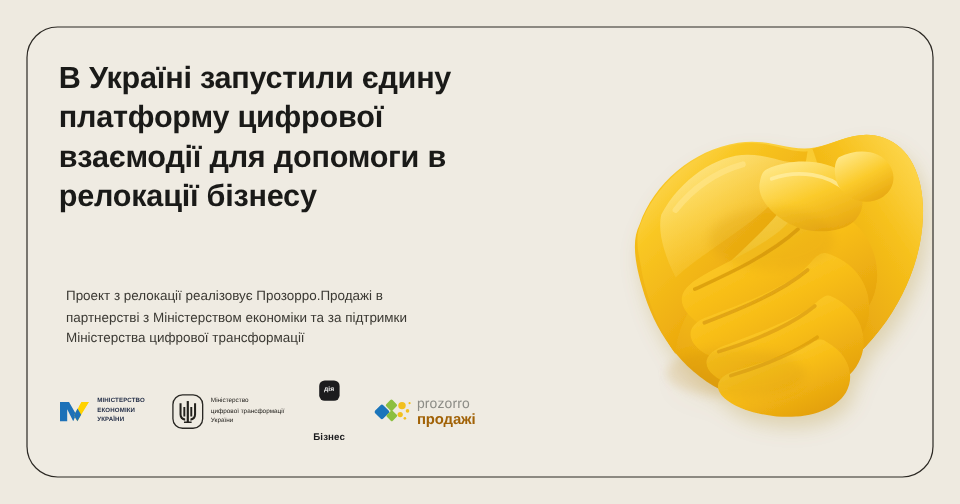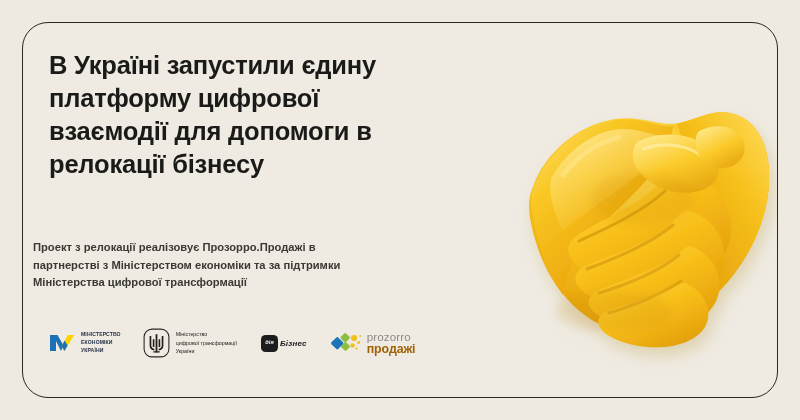--- a/index.html
+++ b/index.html
@@ -51,26 +51,26 @@
     line-height: 1.30;
     font-weight: bold;
     letter-spacing: -0.2px;
     color: #1A1A18;
     white-space: pre-line;
   }
 
   #subtext {
     margin: 0;
     position: absolute;
-    left: 10px;
+    left: 32px;
     top: 216px;
     width: 400px;
     font-size: 11.2px;
     line-height: 1.58;
-    font-weight: bold;
+    font-weight: normal;
     color: #3B3933;
     white-space: pre-line;
   }
 
   
   #logo-row {
     position: absolute;
     left: 26px;
     top: 294px;
     height: 52px;
@@ -115,23 +115,23 @@
     font-size: 5.3px;
     line-height: 1.62;
     font-weight: normal;
     color: #23211D;
     white-space: pre-line;
   }
 
   
   #logo-diia {
     margin-left: 24px;
+    flex-direction: column;
     justify-content: space-between;
     gap: 2px;
-    font-style: italic;
   }
   #logo-diia .app-icon {
     width: 17px;
     height: 17px;
     border-radius: 4.6px;
     background: #1C1C1E;
     display: flex;
     align-items: center;
     justify-content: center;
   }

